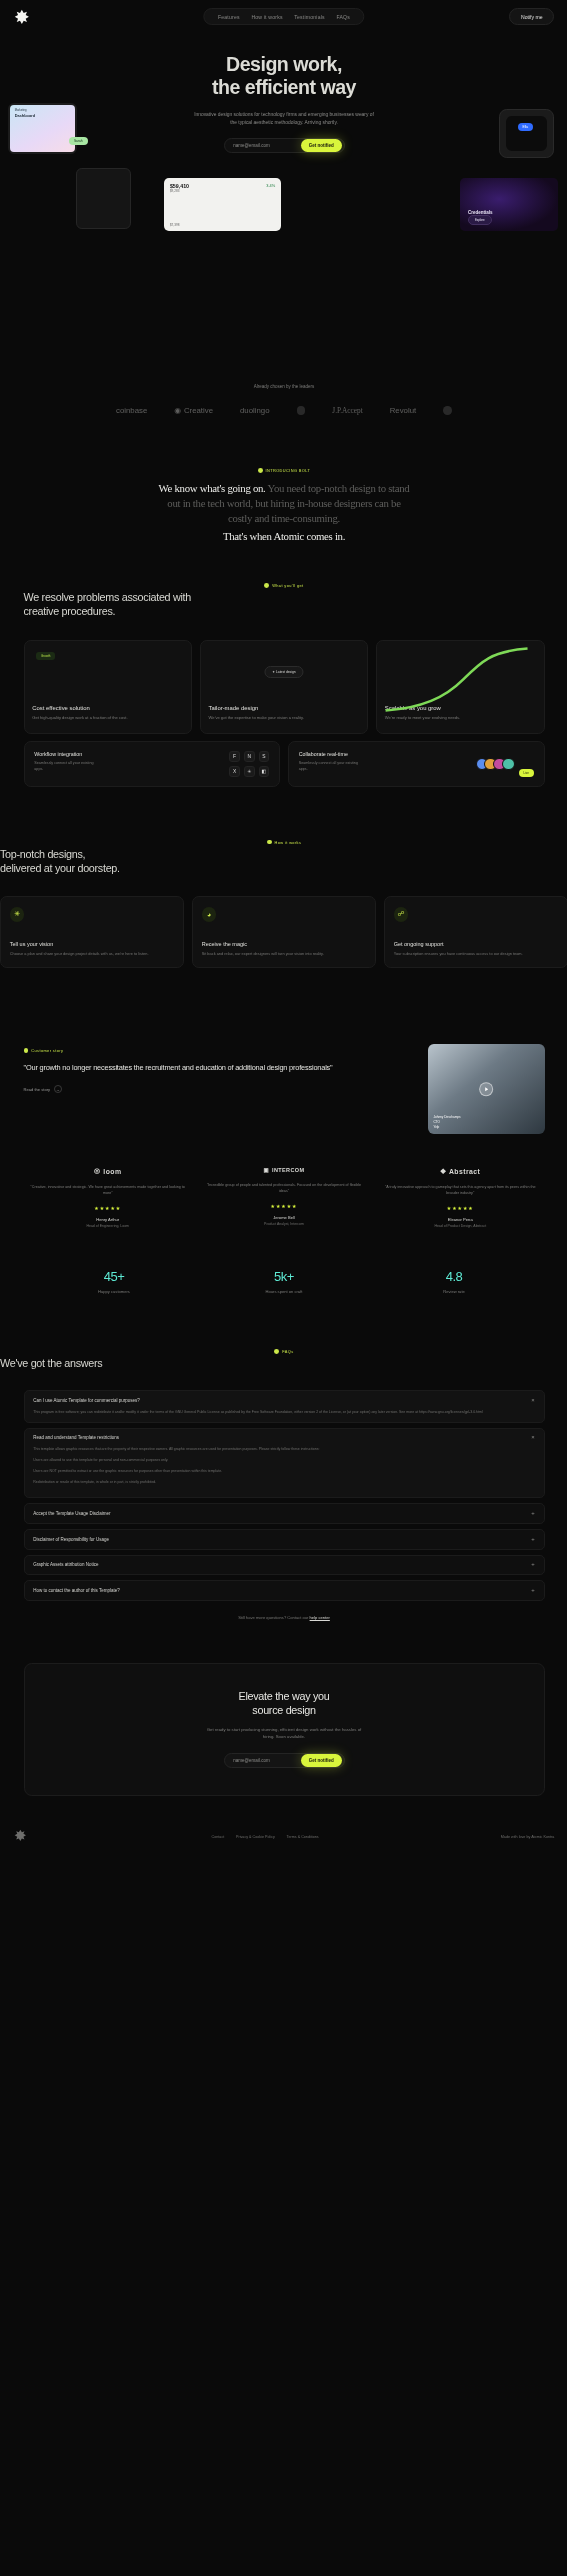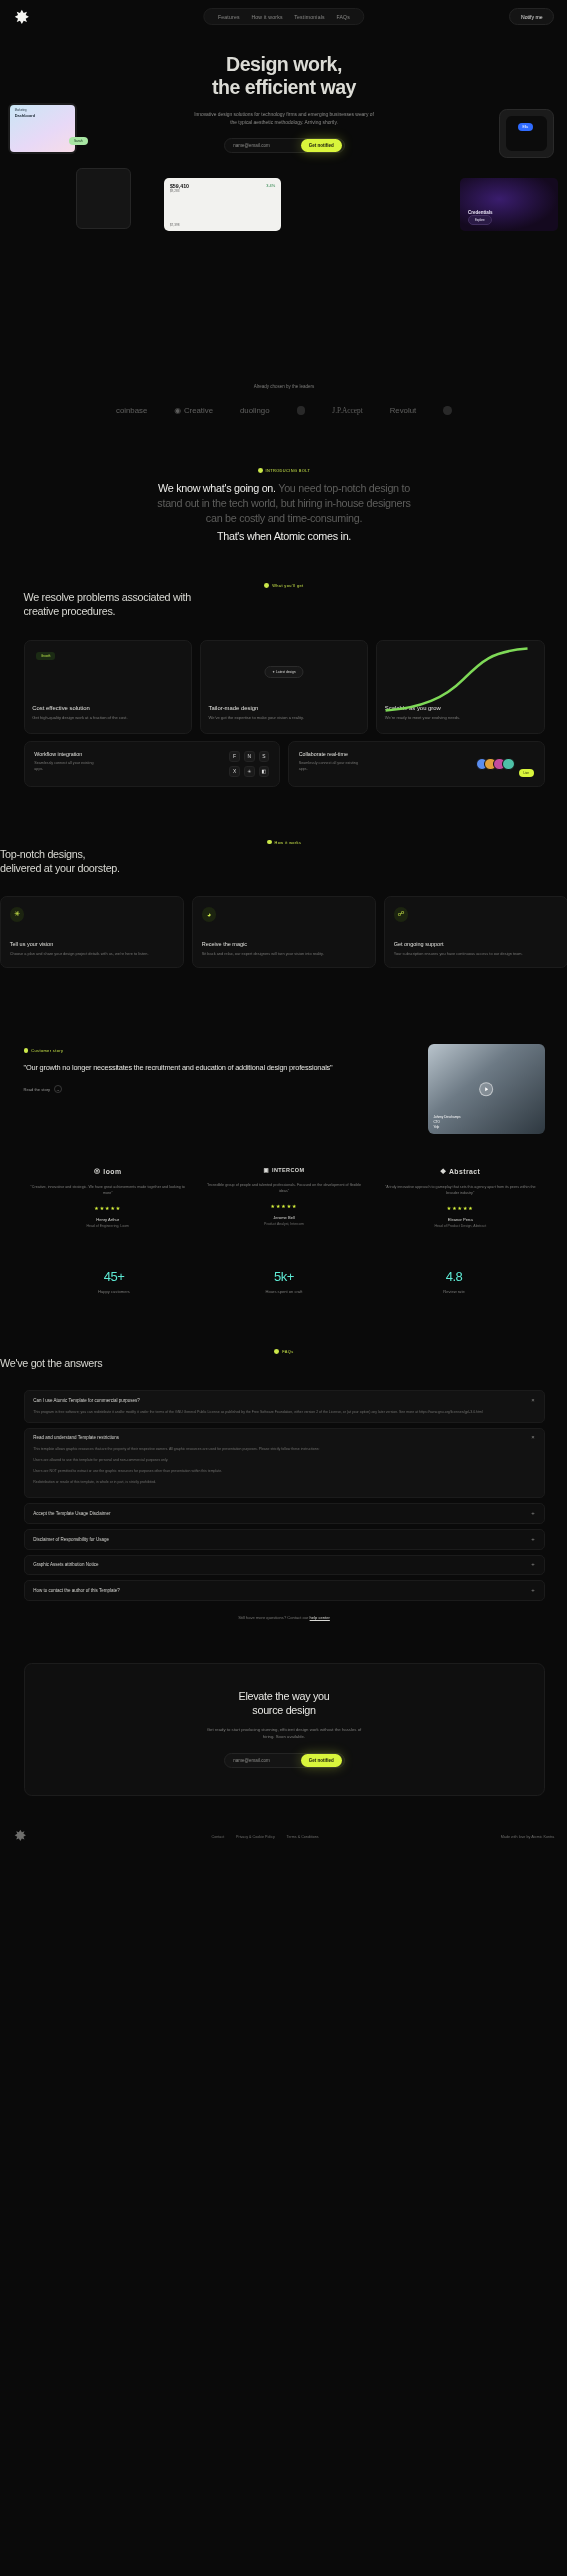--- a/index.html
+++ b/index.html
@@ -133,20 +133,21 @@
     text-align: left; font-size: 10.8px; line-height: 1.3; font-weight: 500;
     color: #d8d8d2; margin-top: 2px; letter-spacing: -0.3px;
   }
 
   
   .intro { padding: 45px 0 39px; }
   .intro-copy {
     text-align: center; font-size: 10.8px; line-height: 1.42; margin-top: 7.8px;
     color: #5e5e5c; width: 255px; margin-left: auto; margin-right: auto;
     letter-spacing: -0.3px;
+    font-family: Liberation Serif, serif;
   }
   .intro-copy .bright { color: #ededea; }
   .intro-copy .last { color: #ededea; display: block; margin-top: 2px; }
 
   
   .cards-row { display: flex; gap: 7.8px; margin-top: 21.5px; }
   .card {
     flex: 1; background: #111111; border: 1px solid #1c1c1c; border-radius: 6.9px;
     padding: 7.8px; min-height: 94px; display: flex; flex-direction: column;
     position: relative; overflow: hidden;

